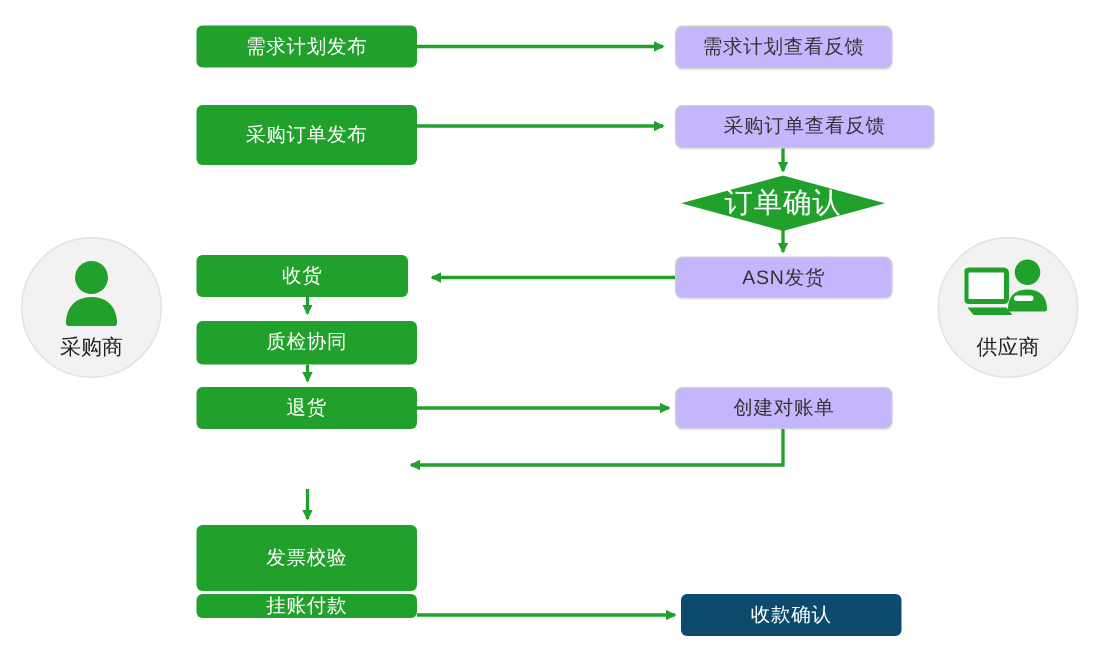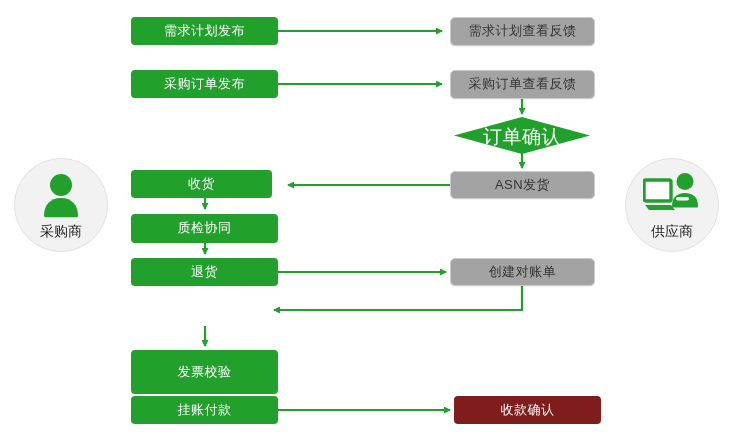--- a/index.html
+++ b/index.html
@@ -28,26 +28,26 @@
     line-height: 1;
     letter-spacing: .5px;
     z-index: 5;
   }
   .node.green {
     background: #22a02c;
     color: #ffffff;
     border-radius: 4px;
   }
   .node.red {
-    background: #7f1d1d;
+    background: #0c4a6e;
     color: #ffffff;
     border-radius: 4px;
   }
   .node.gray {
-    background: #a3a3a3;
+    background: #c4b5fd;
     color: #333333;
     border: 1px solid #cccccc;
     border-radius: 5px;
     box-shadow: 0 1px 1px rgba(0,0,0,.06);
   }
   .node .label { position: relative; top: -1px; }
 
   
   .diamond {
     position: absolute;
@@ -167,25 +167,25 @@
   </div>
 
   <div class="node green" style="left:131px; top:17px; width:147px; height:28px;">
     <span class="label">需求计划发布</span>
   </div>
 
   <div class="node gray" style="left:450px; top:17px; width:145px; height:29px;">
     <span class="label">需求计划查看反馈</span>
   </div>
 
-  <div class="node green" style="left:131px; top:70px; width:147px; height:28px;">
+  <div class="node green" style="left:131px; top:70px; width:147px; height:40px;">
     <span class="label">采购订单发布</span>
   </div>
 
-  <div class="node gray" style="left:450px; top:70px; width:145px; height:29px;">
+  <div class="node gray" style="left:450px; top:70px; width:173px; height:29px;">
     <span class="label">采购订单查看反馈</span>
   </div>
 
   <div class="diamond green" style="left:454px; top:117px; width:136px; height:37px;">
     <svg width="136" height="37" viewBox="0 0 136 37">
       <polygon points="68,0 136,18.5 68,37 0,18.5" fill="#22a02c"></polygon>
     </svg>
     <div class="dlabel">订单确认</div>
   </div>
 
@@ -207,21 +207,21 @@
 
   <div class="node gray" style="left:450px; top:258px; width:145px; height:28px;">
     <span class="label">创建对账单</span>
   </div>
 
 
   <div class="node green" style="left:131px; top:350px; width:147px; height:44px;">
     <span class="label">发票校验</span>
   </div>
 
-  <div class="node green" style="left:131px; top:396px; width:147px; height:28px;">
+  <div class="node green" style="left:131px; top:396px; width:147px; height:16px;">
     <span class="label">挂账付款</span>
   </div>
 
   <div class="node red" style="left:454px; top:396px; width:147px; height:28px;">
     <span class="label">收款确认</span>
   </div>
 
 </div>
 
 </body></html>

